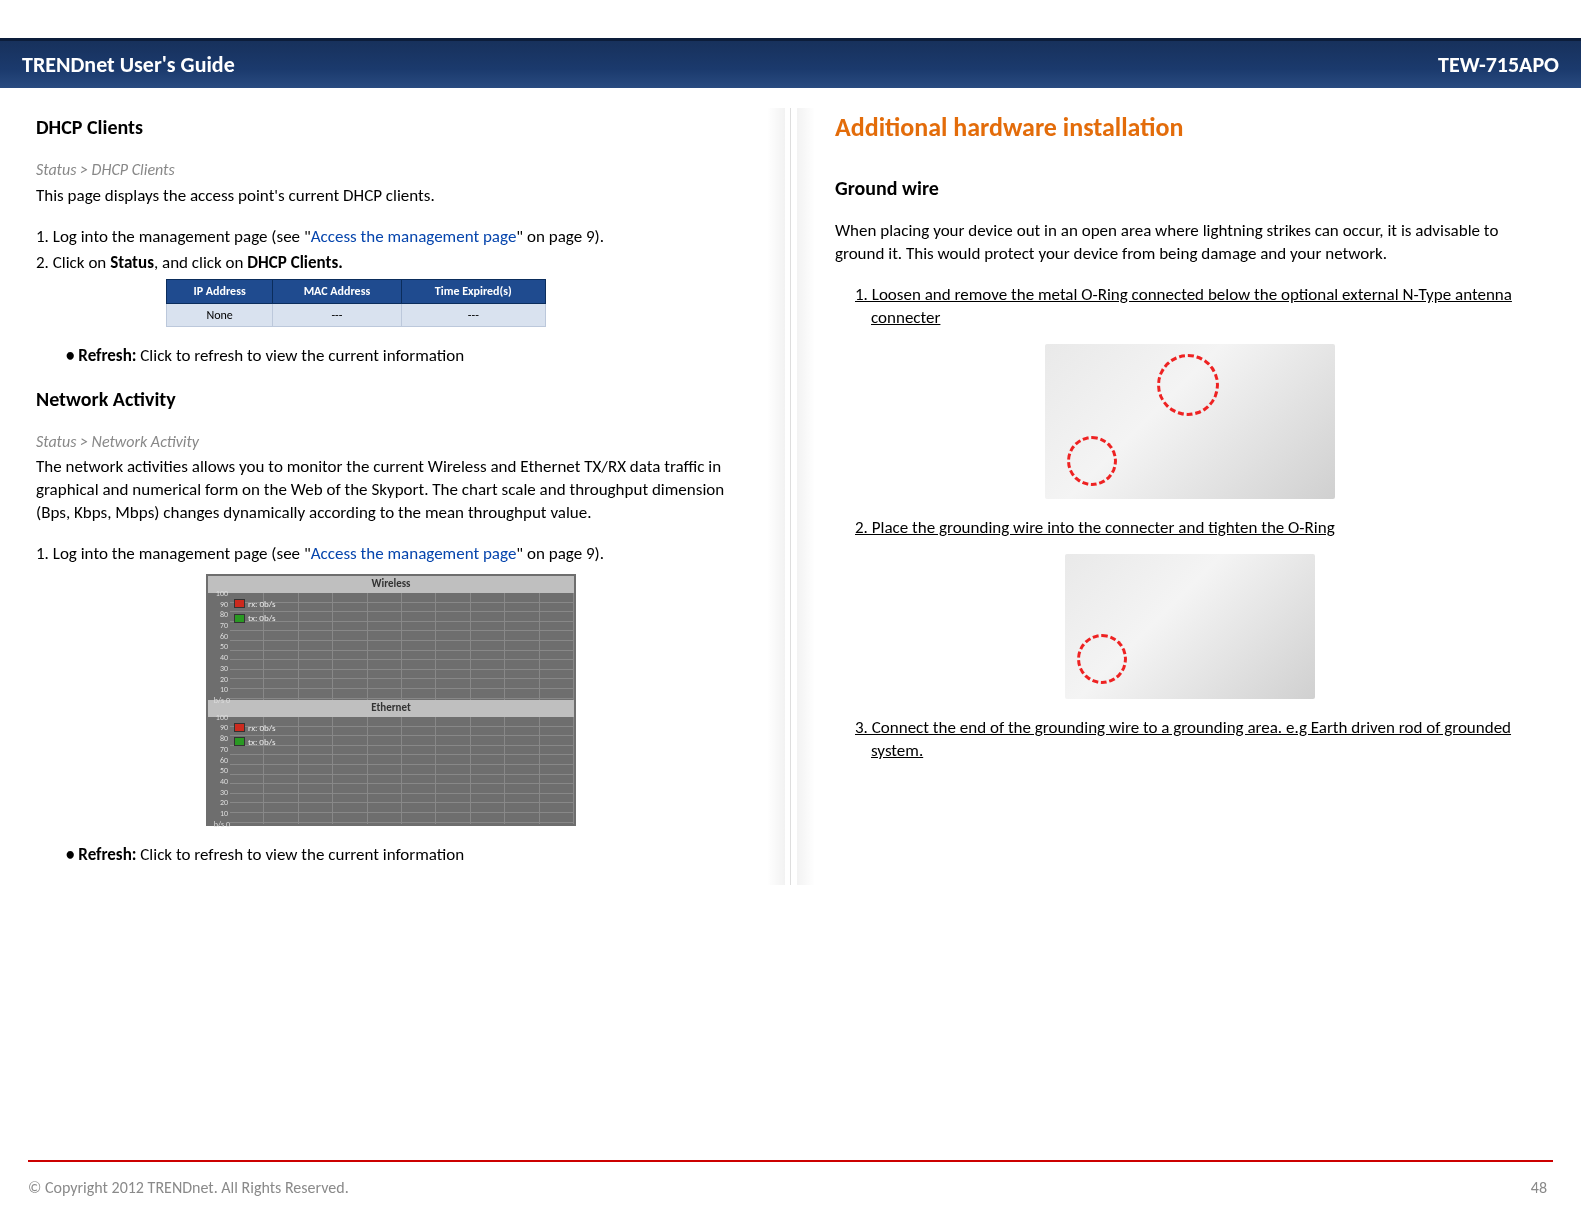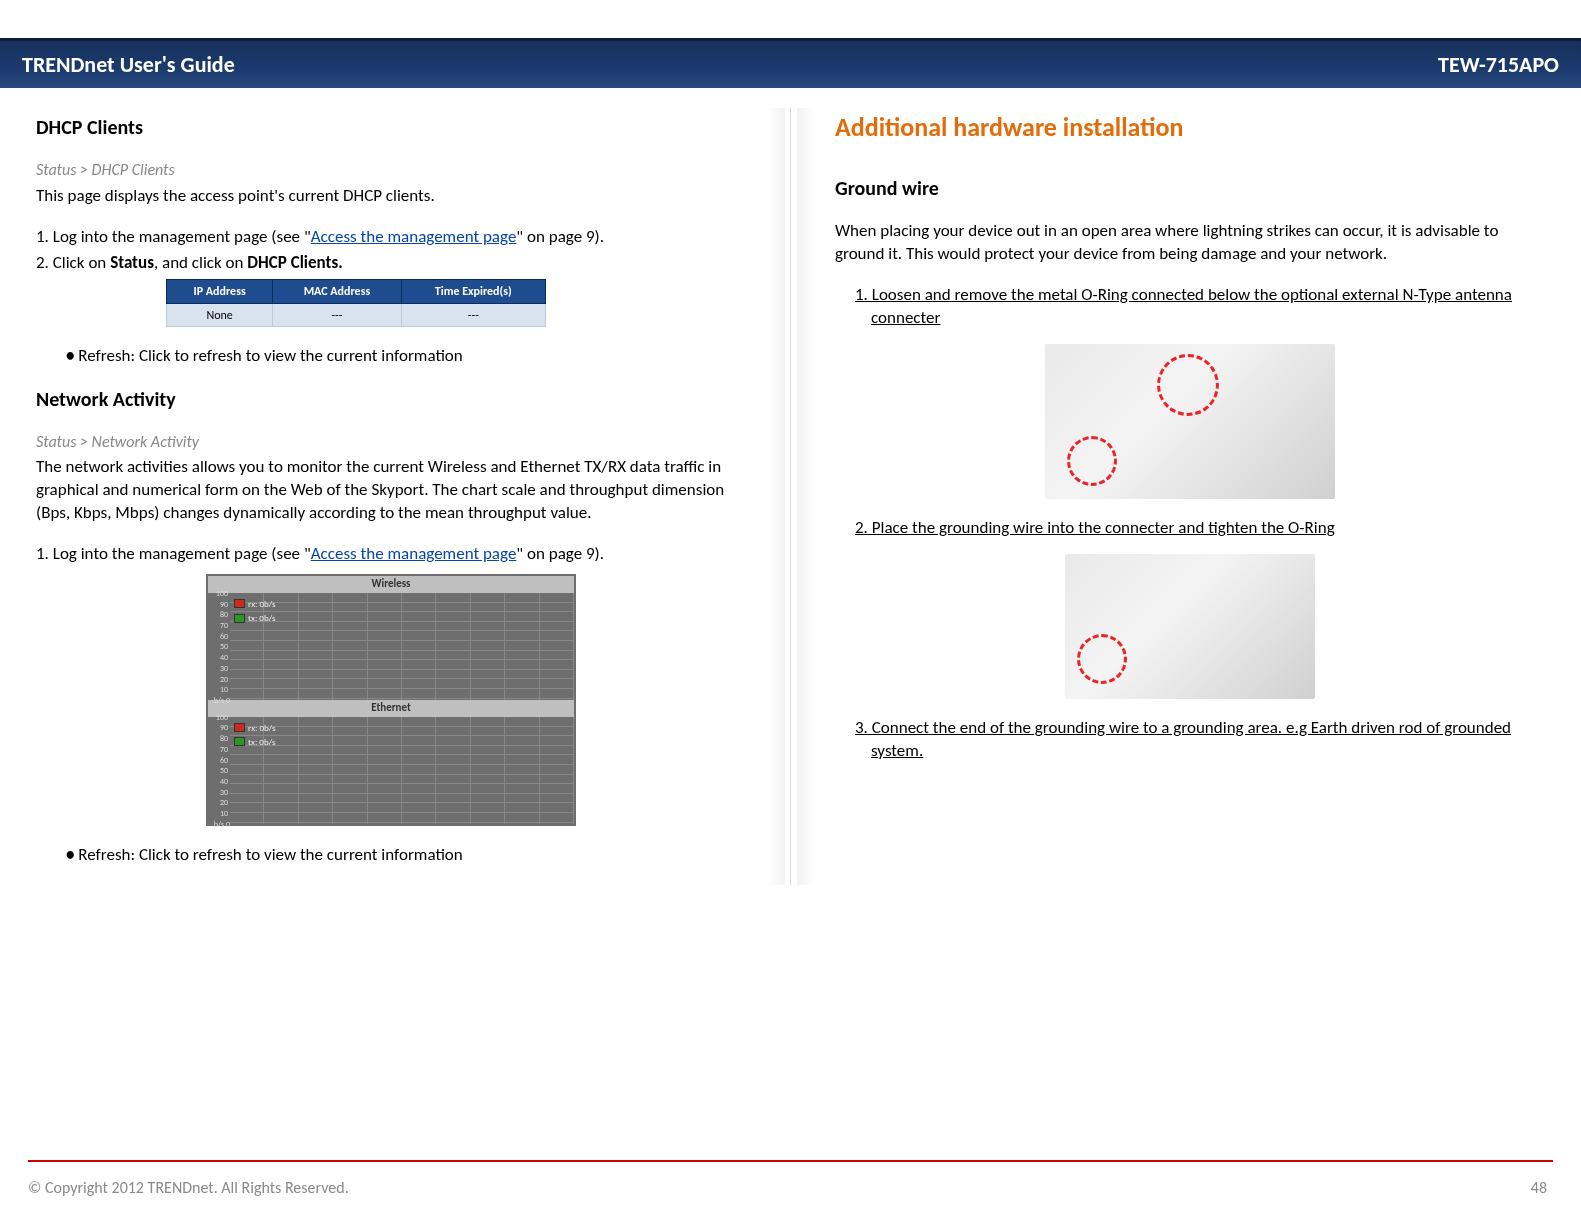--- a/index.html
+++ b/index.html
@@ -66,24 +66,24 @@
     margin: 2px 0 30px 0;
   }
   .breadcrumb {
     color: #888;
     font-style: italic;
     font-size: 16px;
     margin-bottom: 4px;
   }
   .para { margin-bottom: 18px; }
   .step { margin-bottom: 4px; }
-  .link { color: #0645ad; text-decoration: underline; }
+  .link { color: #0645ad; }
   .bullet { margin: 6px 0 18px 30px; }
   .bullet::before { content: "• "; font-weight: bold; }
-  .bullet b { font-weight: normal; }
+  .bullet b { font-weight: bold; }
   
   .dhcp-table {
     margin: 4px 0 18px 130px;
     border-collapse: collapse;
     font-size: 12px;
     width: 380px;
   }
   .dhcp-table th {
     background: #1f4b8f;
     color: #fff;

